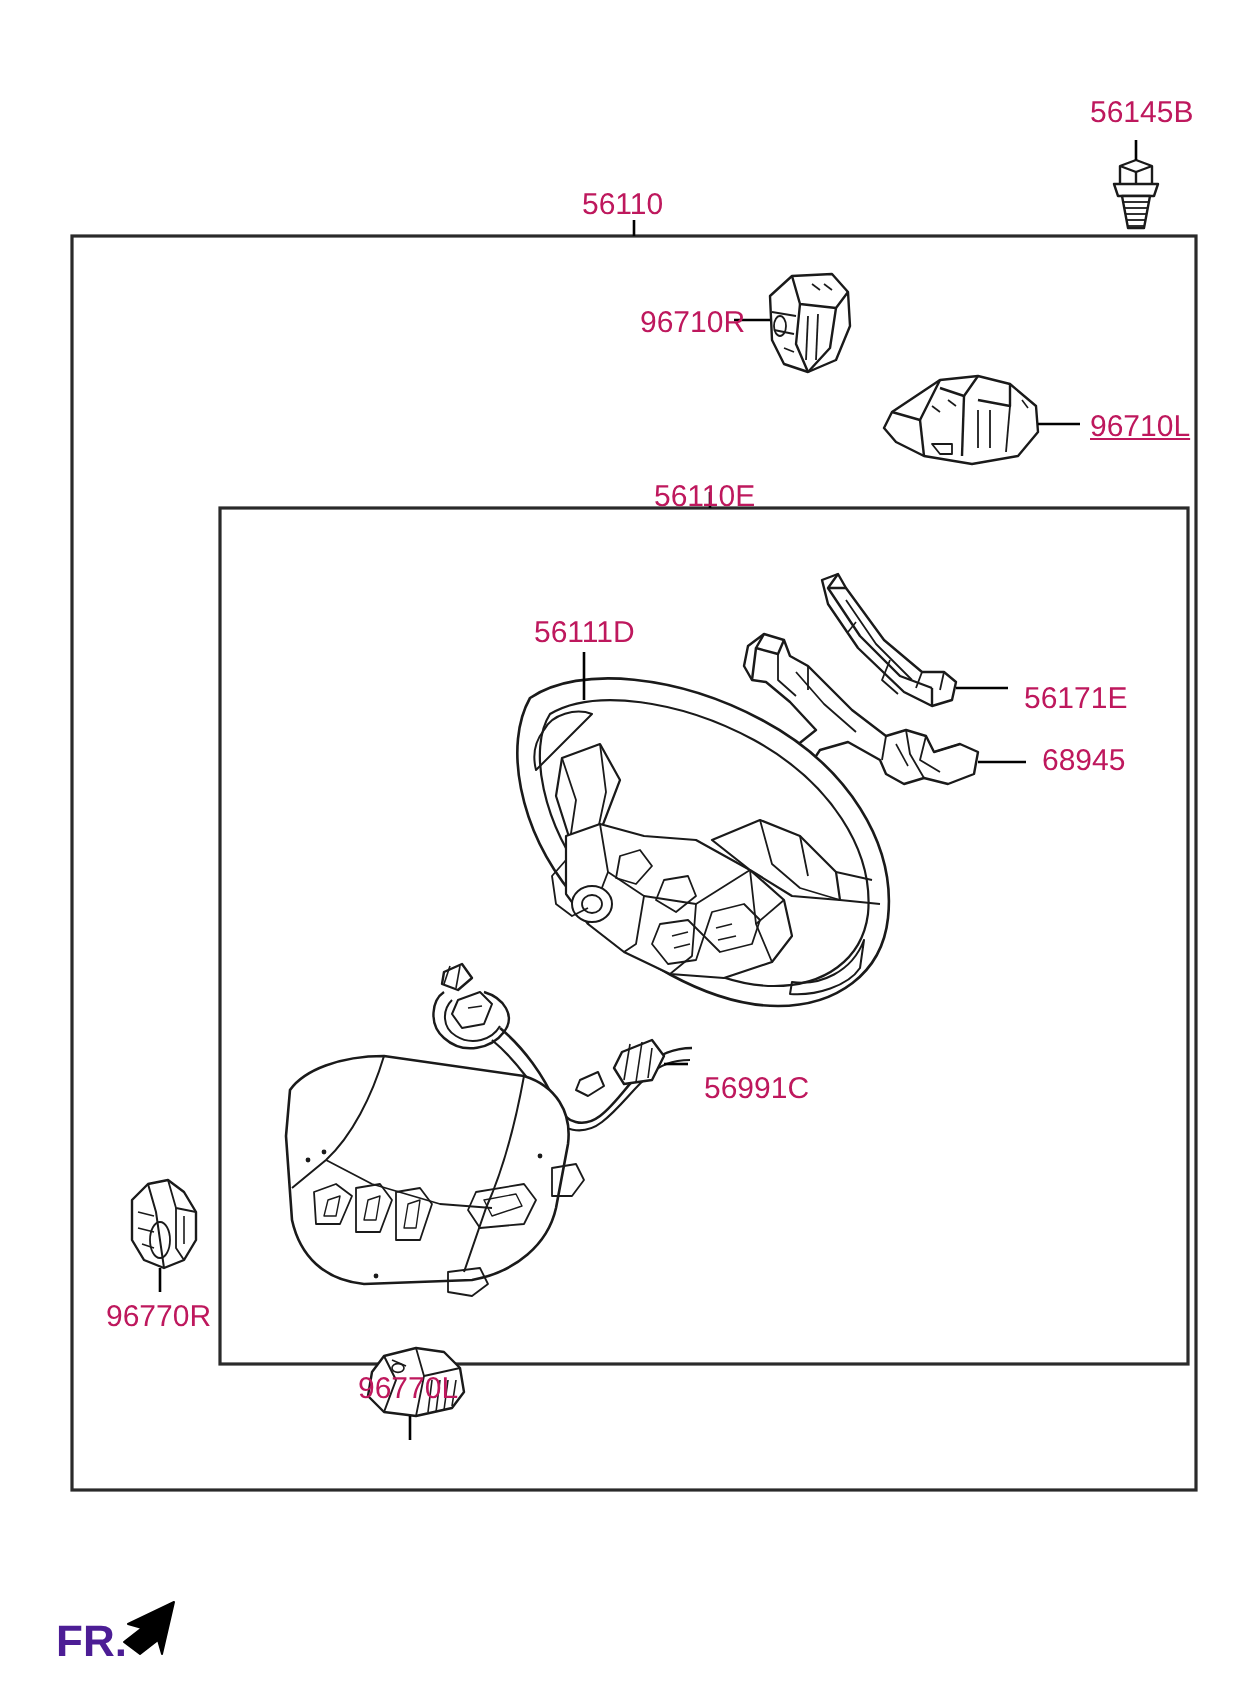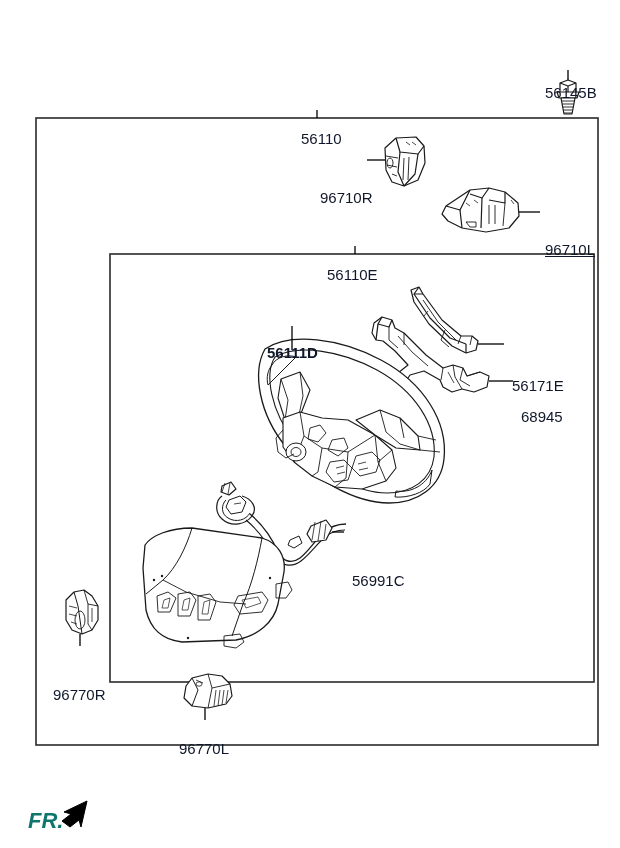--- a/index.html
+++ b/index.html
@@ -21,33 +21,31 @@
     position: absolute;
     left: 0;
     top: 0;
     width: 620px;
     height: 848px;
   }
   .lbl {
     position: absolute;
     font-family: "Liberation Sans", sans-serif;
     font-size: 15px;
-    color: #0f172a;
+    color: #be185d;
     white-space: nowrap;
     letter-spacing: 0px;
-    margin-top: 36px;
   }
   .lbl-fr {
     position: absolute;
     font-family: "Liberation Sans", sans-serif;
     font-size: 22px;
     font-weight: bold;
-    color: #0f766e;
+    color: #4c1d95;
     white-space: nowrap;
-    font-style: italic;
   }
   .leader { stroke: #000000; stroke-width: 1.3; fill: none; }
   .boxline { stroke: #2a2a2a; fill: none; stroke-width: 1.6; }
 </style>
 </head>
 <body>
 
 <div id="diagram-root">
 
   <svg id="diagram-svg" viewBox="0 0 620 848">
@@ -290,26 +288,26 @@
       <line x1="205" y1="708" x2="205" y2="720" class="leader"></line>
     </g>
 
     <g>
       <path d="M87 801 L64 812 L71 814 L62 821 L70 827 L79 820 L81 827 Z" fill="#000000" stroke="#000000" stroke-width="1" stroke-linejoin="round"></path>
     </g>
 
   </svg>
 
   <div class="lbl" style="left:545px; top:48px;">56145B</div>
-  <div class="lbl" style="left:301px; top:94px;">56110</div>
+  <div class="lbl" style="left:291px; top:94px;">56110</div>
   <div class="lbl" style="left:320px; top:153px;text-align:center;">96710R</div>
   <div class="lbl" style="left:545px; top:205px;text-decoration:underline;">96710L</div>
-  <div class="lbl" style="left:327px; top:230px;">56110E</div>
-  <div class="lbl" style="left:267px; top:308px;font-weight:bold;">56111D</div>
+  <div class="lbl" style="left:327px; top:240px;">56110E</div>
+  <div class="lbl" style="left:267px; top:308px;">56111D</div>
   <div class="lbl" style="left:512px; top:341px;">56171E</div>
   <div class="lbl" style="left:521px; top:372px;">68945</div>
   <div class="lbl" style="left:352px; top:536px;">56991C</div>
   <div class="lbl" style="left:53px; top:650px;text-align:center;">96770R</div>
-  <div class="lbl" style="left:179px; top:704px;">96770L</div>
+  <div class="lbl" style="left:179px; top:686px;">96770L</div>
 
   <div class="lbl-fr" style="left:28px; top:808px;">FR.</div>
 
 </div>
 
 </body></html>

